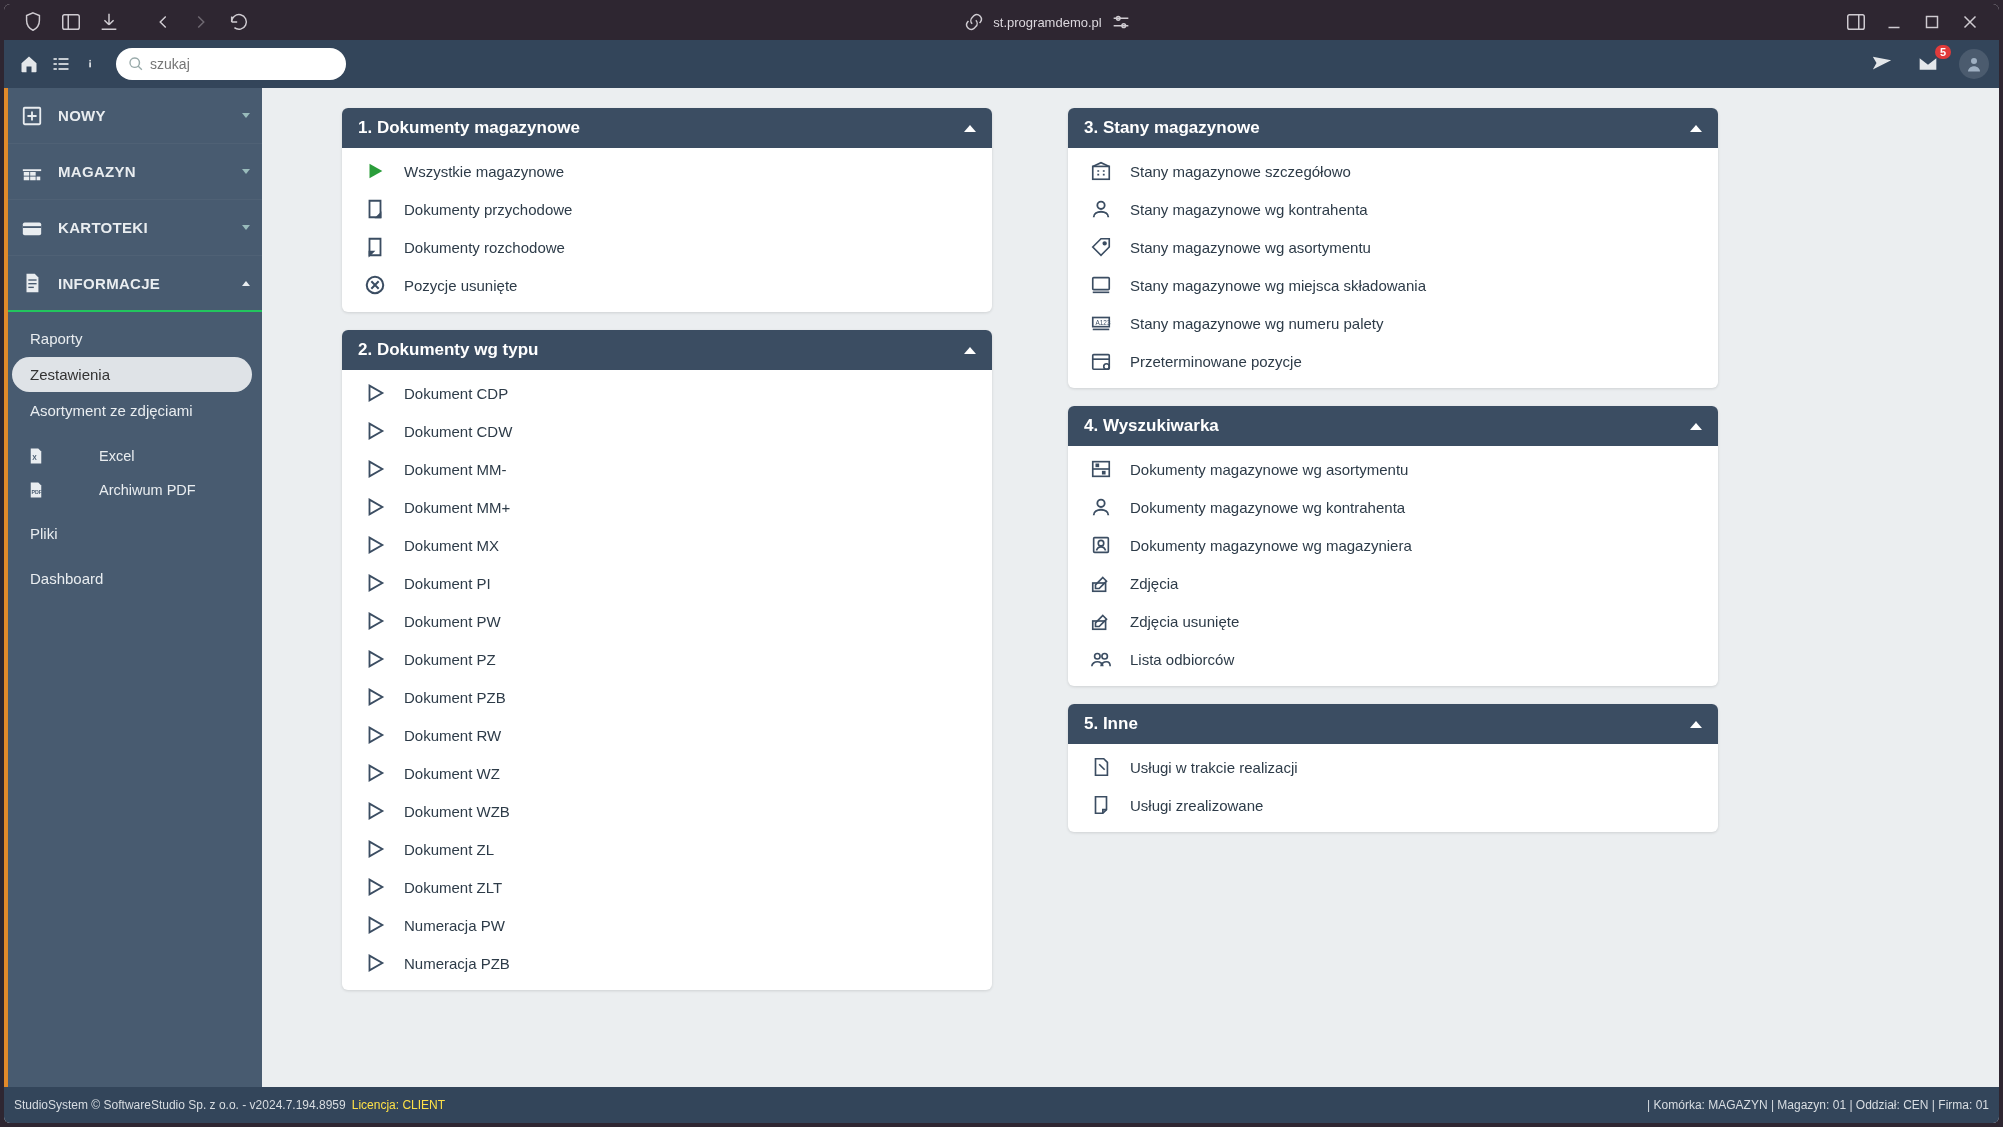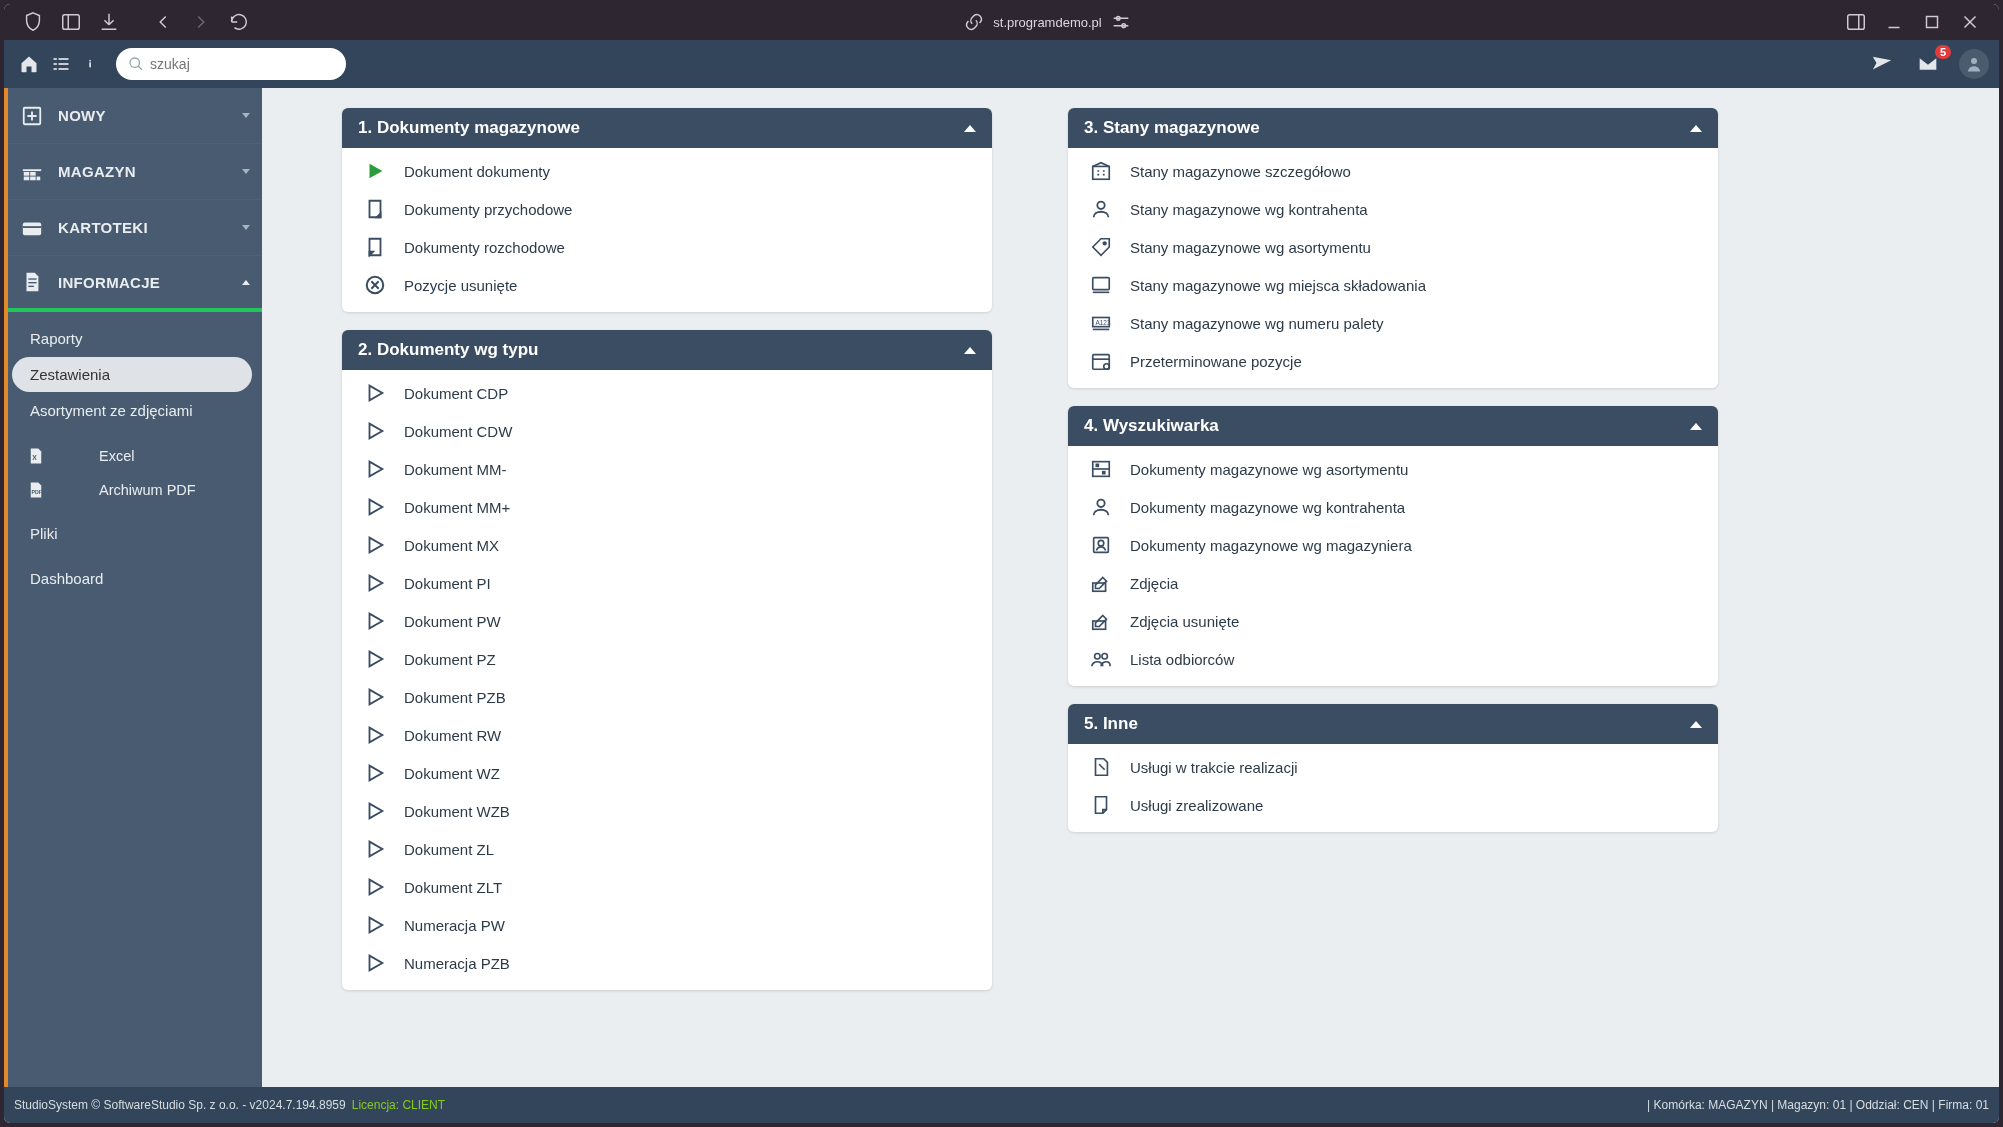--- a/index.html
+++ b/index.html
@@ -86,21 +86,21 @@
   padding: 0 12px;
   cursor:pointer;
   border-bottom: 1px solid rgba(255,255,255,0.04);
   position:relative;
 }
 .side-item .side-icon { width:24px; height:24px; margin-right:14px; display:flex;align-items:center;justify-content:center; }
 .side-item .side-label { font-size:15px; font-weight:600; letter-spacing:0.3px; }
 .side-item .caret { position:absolute; right:12px; width:0;height:0; border-left:4px solid transparent; border-right:4px solid transparent; }
 .side-item .caret.down { border-top:5px solid #9bb; }
 .side-item .caret.up { border-bottom:5px solid #e9edf0; }
-.side-item.expanded { border-bottom: 4px solid #22c55e; }
+.side-item.expanded { border-bottom: 2px solid #22c55e; }
 
 .side-sub { padding: 8px 0; }
 .side-sub-link {
   display:block;
   padding: 9px 18px;
   font-size:15px;
   color: #e9edf0;
   cursor:pointer;
   border-radius: 18px;
   margin: 1px 10px 1px 4px;
@@ -146,21 +146,21 @@
 .footer {
   height: 36px;
   background: #33455a;
   color: #d8dde2;
   font-size: 12px;
   display:flex;
   align-items:center;
   padding: 0 10px;
   flex-shrink:0;
 }
-.footer .lic { color: #84cc16; margin-left:6px; }
+.footer .lic { color: #fde047; margin-left:6px; }
 .footer .flex { flex:1; }
 
 
 .sv { width:100%; height:100%; }
 </style>
 </head>
 <body>
 
 <div class="window">
 
@@ -380,21 +380,21 @@
             <span>1. Dokumenty magazynowe</span>
             <span class="collapse"></span>
           </div>
           <div class="panel-body" id="panel1-body">
               <div class="panel-row">
                 <div class="row-icon">
                   <svg viewBox="0 0 24 24" width="22" height="22">
                     <path d="M6 4l14 8-14 8V4z" fill="#2a9d3a"></path>
                   </svg>
                 </div>
-                <div class="row-label">Dokument dokumenty</div>
+                <div class="row-label">Wszystkie magazynowe</div>
               </div>
               <div class="panel-row">
                 <div class="row-icon">
                   <svg viewBox="0 0 24 24" width="22" height="22" fill="none" stroke="#3b4d62" stroke-width="2">
                     <path d="M6 3h12v18H6z"></path>
                     <path d="M14 21l4-4v4h-4z" fill="#3b4d62"></path>
                   </svg>
                 </div>
                 <div class="row-label">Dokumenty przychodowe</div>
               </div>

